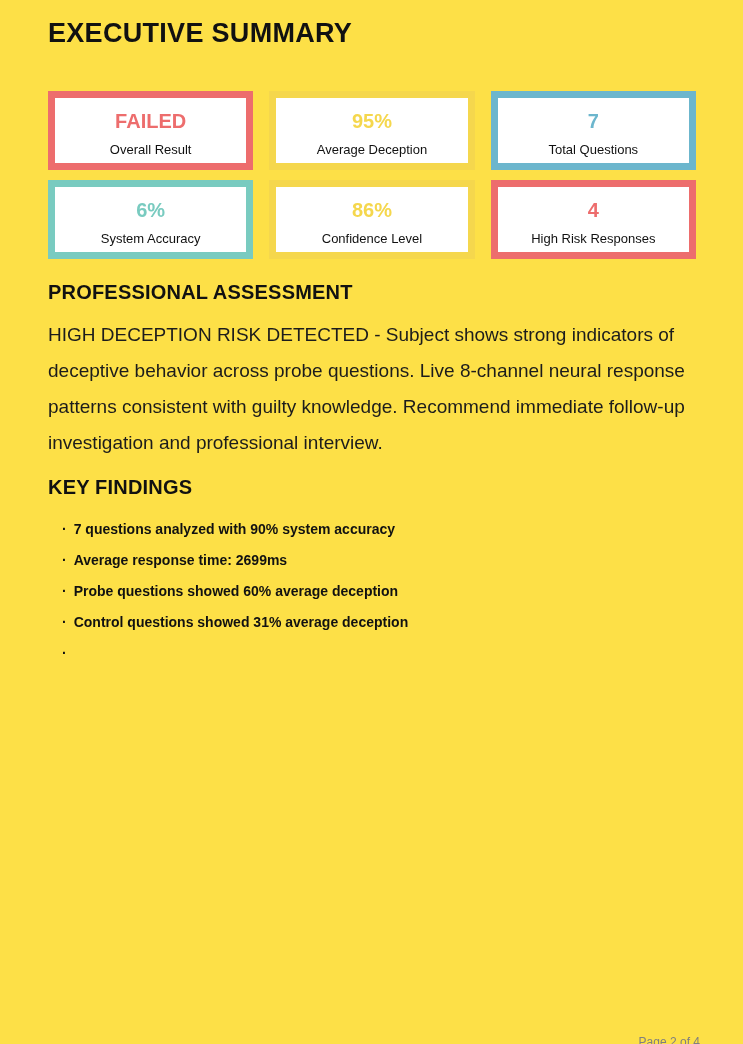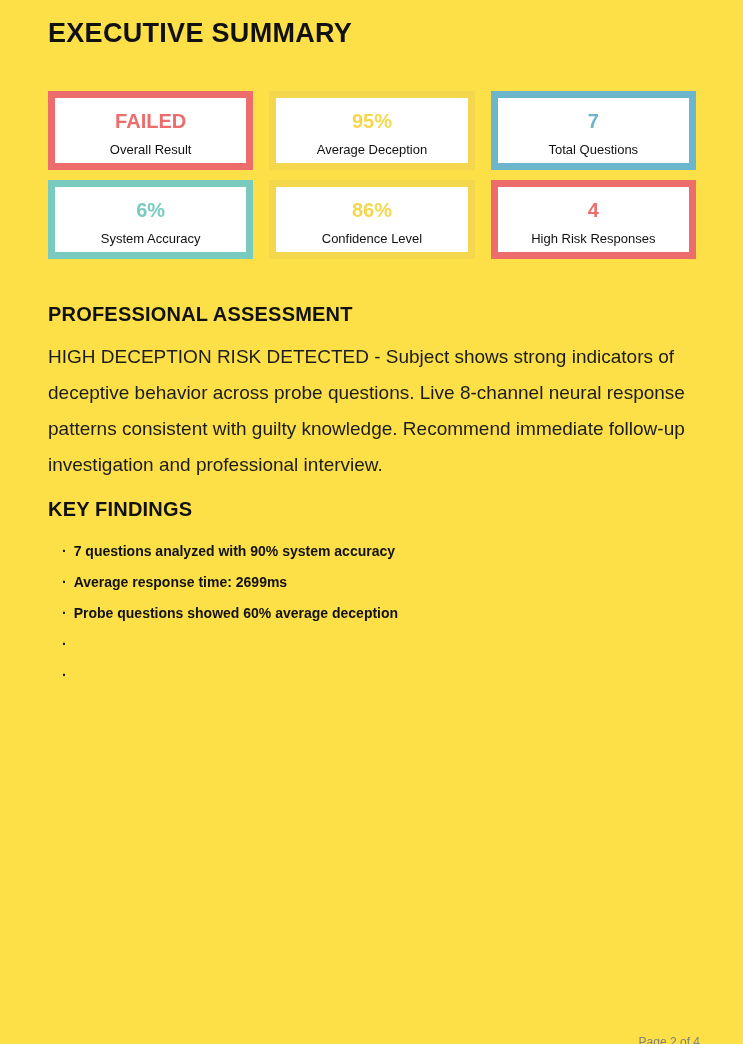--- a/index.html
+++ b/index.html
@@ -55,21 +55,21 @@
     color: #111111;
     line-height: 1;
   }
   .section-heading {
     font-size: 20px;
     font-weight: bold;
     color: #111111;
     letter-spacing: 0.2px;
   }
   .assessment-section {
-    margin-top: 44px;
+    margin-top: 22px;
   }
   .assessment-body {
     margin-top: 13px;
     font-size: 19px;
     line-height: 1.9;
     color: #1c1c1c;
     max-width: 650px;
   }
   .findings-section {
     margin-top: 15px;
@@ -157,20 +157,21 @@
         <li>
           <span class="bullet-dot">·</span>
           <span>Average response time: 2699ms</span>
         </li>
         <li>
           <span class="bullet-dot">·</span>
           <span>Probe questions showed 60% average deception</span>
         </li>
         <li>
           <span class="bullet-dot">·</span>
+          <span>Control questions showed 31% average deception</span>
         </li>
         <li>
           <span class="bullet-dot">·</span>
         </li>
       </ul>
     </div>
 
   </div>
 
   <div class="page-footer">Page 2 of 4</div>

